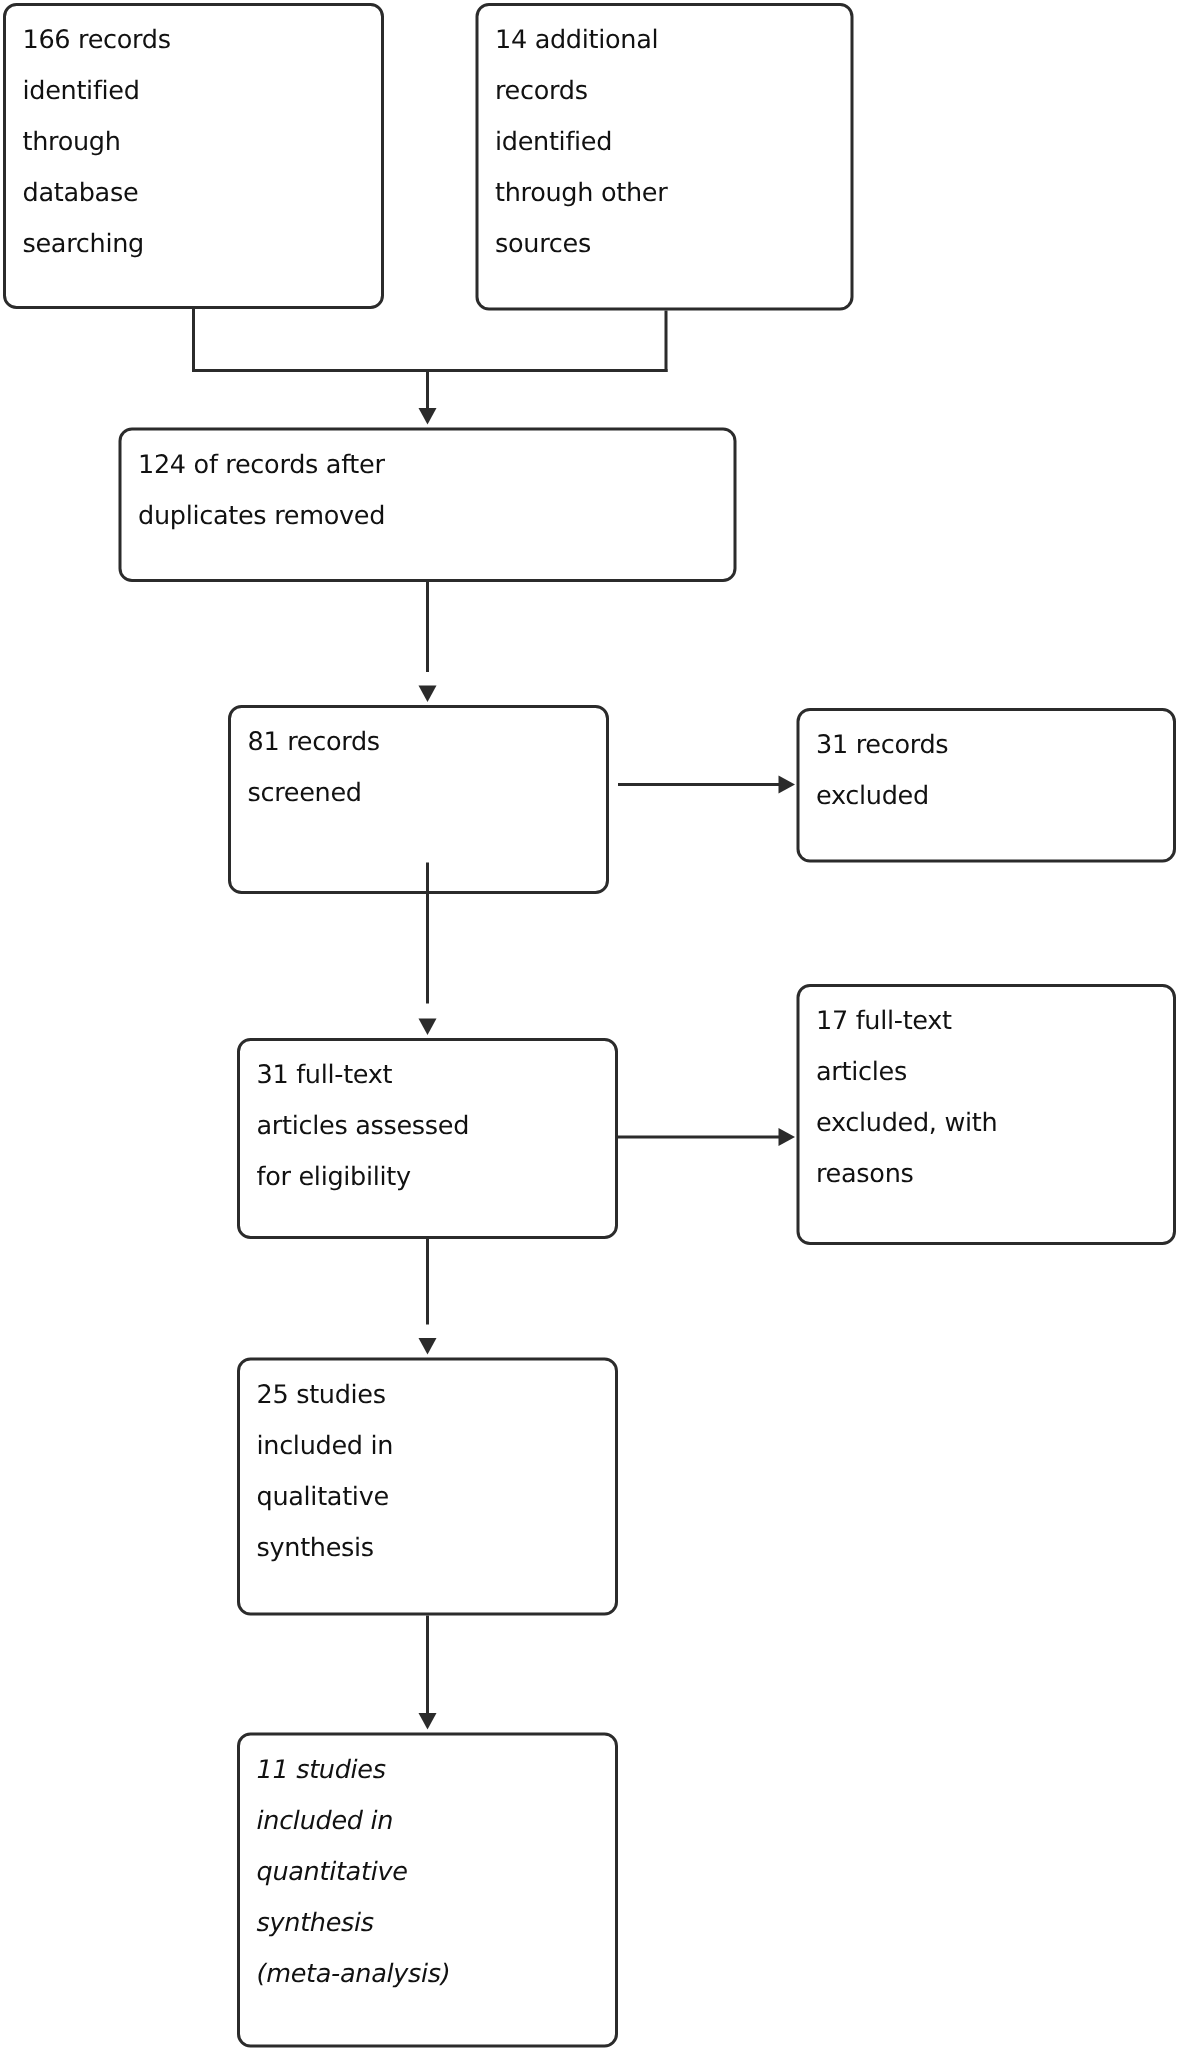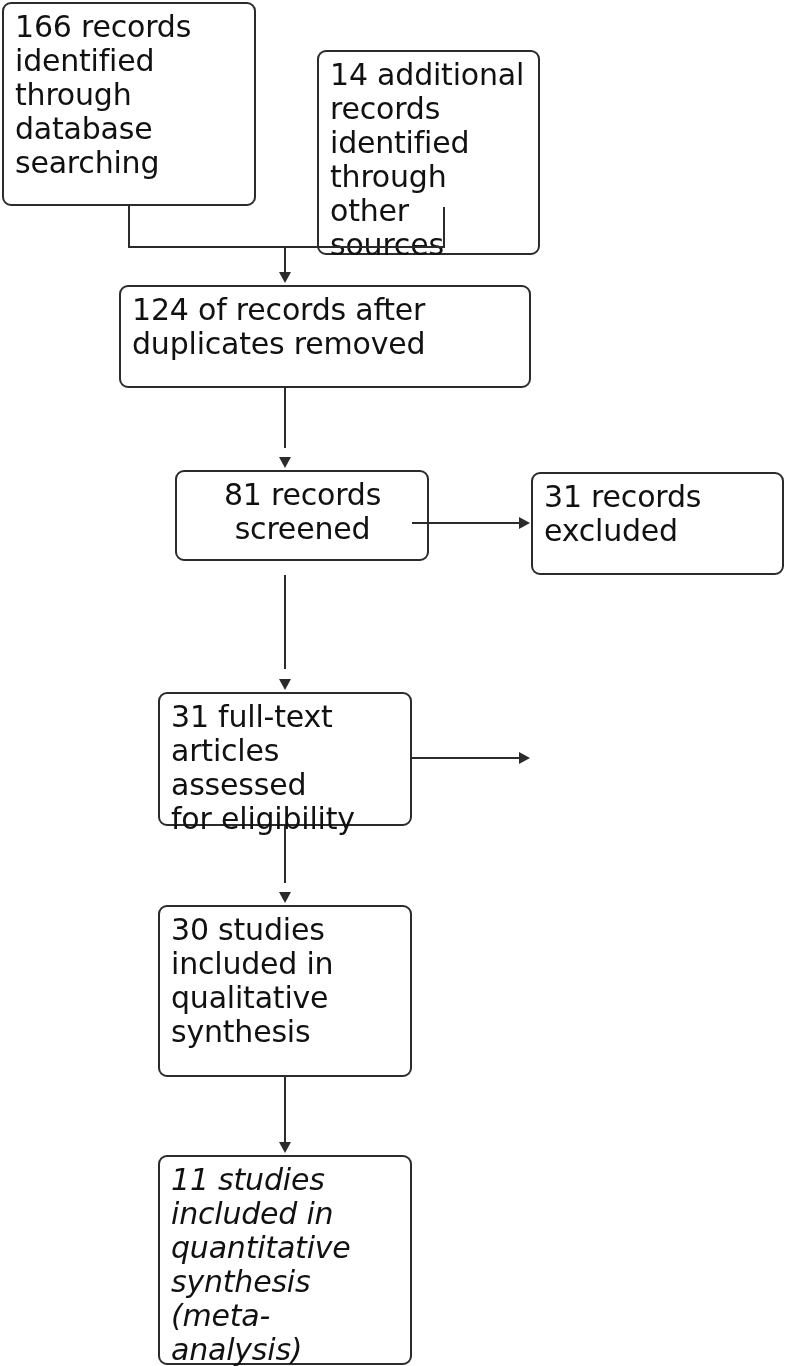--- a/index.html
+++ b/index.html
@@ -22,21 +22,21 @@
     position: absolute;
     box-sizing: border-box;
     background: #ffffff;
     border: 2px solid #2b2b2b;
     border-radius: 9px;
     padding: 6px 10px 6px 11px;
   }
   .node-label {
     display: block;
     font-family: "DejaVu Sans", sans-serif;
-    font-size: 30px;
+    font-size: 17px;
     line-height: 34px;
     color: #111111;
     white-space: pre-line;
     letter-spacing: -0.2px;
   }
   
   .vline {
     position: absolute;
     width: 2px;
     background: #2b2b2b;
@@ -69,43 +69,43 @@
 <div id="diagram">
 
   <div class="node" style="left:2px; top:2px; width:254px; height:204px;">
     <span class="node-label">166 records
 identified
 through
 database
 searching</span>
   </div>
 
-  <div class="node" style="left:317px; top:2px; width:223px; height:205px;margin-top:48px;">
+  <div class="node" style="left:317px; top:2px; width:252px; height:205px;">
     <span class="node-label">14 additional
 records
 identified
 through other
 sources</span>
   </div>
 
   <div class="vline" style="left:128px; top:206px; height:42px;"></div>
   <div class="vline" style="left:443px; top:207px; height:41px;"></div>
   <div class="hline" style="left:128px; top:246px; width:317px;"></div>
   <div class="vline" style="left:284px; top:246px; height:28px;"></div>
   <div class="arrow-down" style="left:279px; top:272px;"></div>
 
-  <div class="node" style="left:79px; top:285px; width:412px; height:103px;margin-left:40px;">
+  <div class="node" style="left:79px; top:285px; width:412px; height:103px;">
     <span class="node-label">124 of records after
 duplicates removed</span>
   </div>
 
   <div class="vline" style="left:284px; top:388px; height:60px;"></div>
   <div class="arrow-down" style="left:279px; top:457px;"></div>
 
-  <div class="node" style="left:175px; top:470px; width:254px; height:91px;text-align:center;">
+  <div class="node" style="left:152px; top:470px; width:254px; height:126px;">
     <span class="node-label">81 records
 screened</span>
   </div>
 
   <div class="hline" style="left:412px; top:522px; width:108px;"></div>
   <div class="arrow-right" style="left:519px; top:517px;"></div>
 
   <div class="node" style="left:531px; top:472px; width:253px; height:103px;">
     <span class="node-label">31 records
 excluded</span>
@@ -116,26 +116,32 @@
 
   <div class="node" style="left:158px; top:692px; width:254px; height:134px;">
     <span class="node-label">31 full-text
 articles assessed
 for eligibility</span>
   </div>
 
   <div class="hline" style="left:412px; top:757px; width:108px;"></div>
   <div class="arrow-right" style="left:519px; top:752px;"></div>
 
+  <div class="node" style="left:531px; top:656px; width:253px; height:174px;">
+    <span class="node-label">17 full-text
+articles
+excluded, with
+reasons</span>
+  </div>
 
   <div class="vline" style="left:284px; top:826px; height:57px;"></div>
   <div class="arrow-down" style="left:279px; top:892px;"></div>
 
   <div class="node" style="left:158px; top:905px; width:254px; height:172px;">
-    <span class="node-label">30 studies
+    <span class="node-label">25 studies
 included in
 qualitative
 synthesis</span>
   </div>
 
   <div class="vline" style="left:284px; top:1077px; height:66px;"></div>
   <div class="arrow-down" style="left:279px; top:1142px;"></div>
 
   <div class="node" style="left:158px; top:1155px; width:254px; height:210px;font-style:italic;">
     <span class="node-label">11 studies

